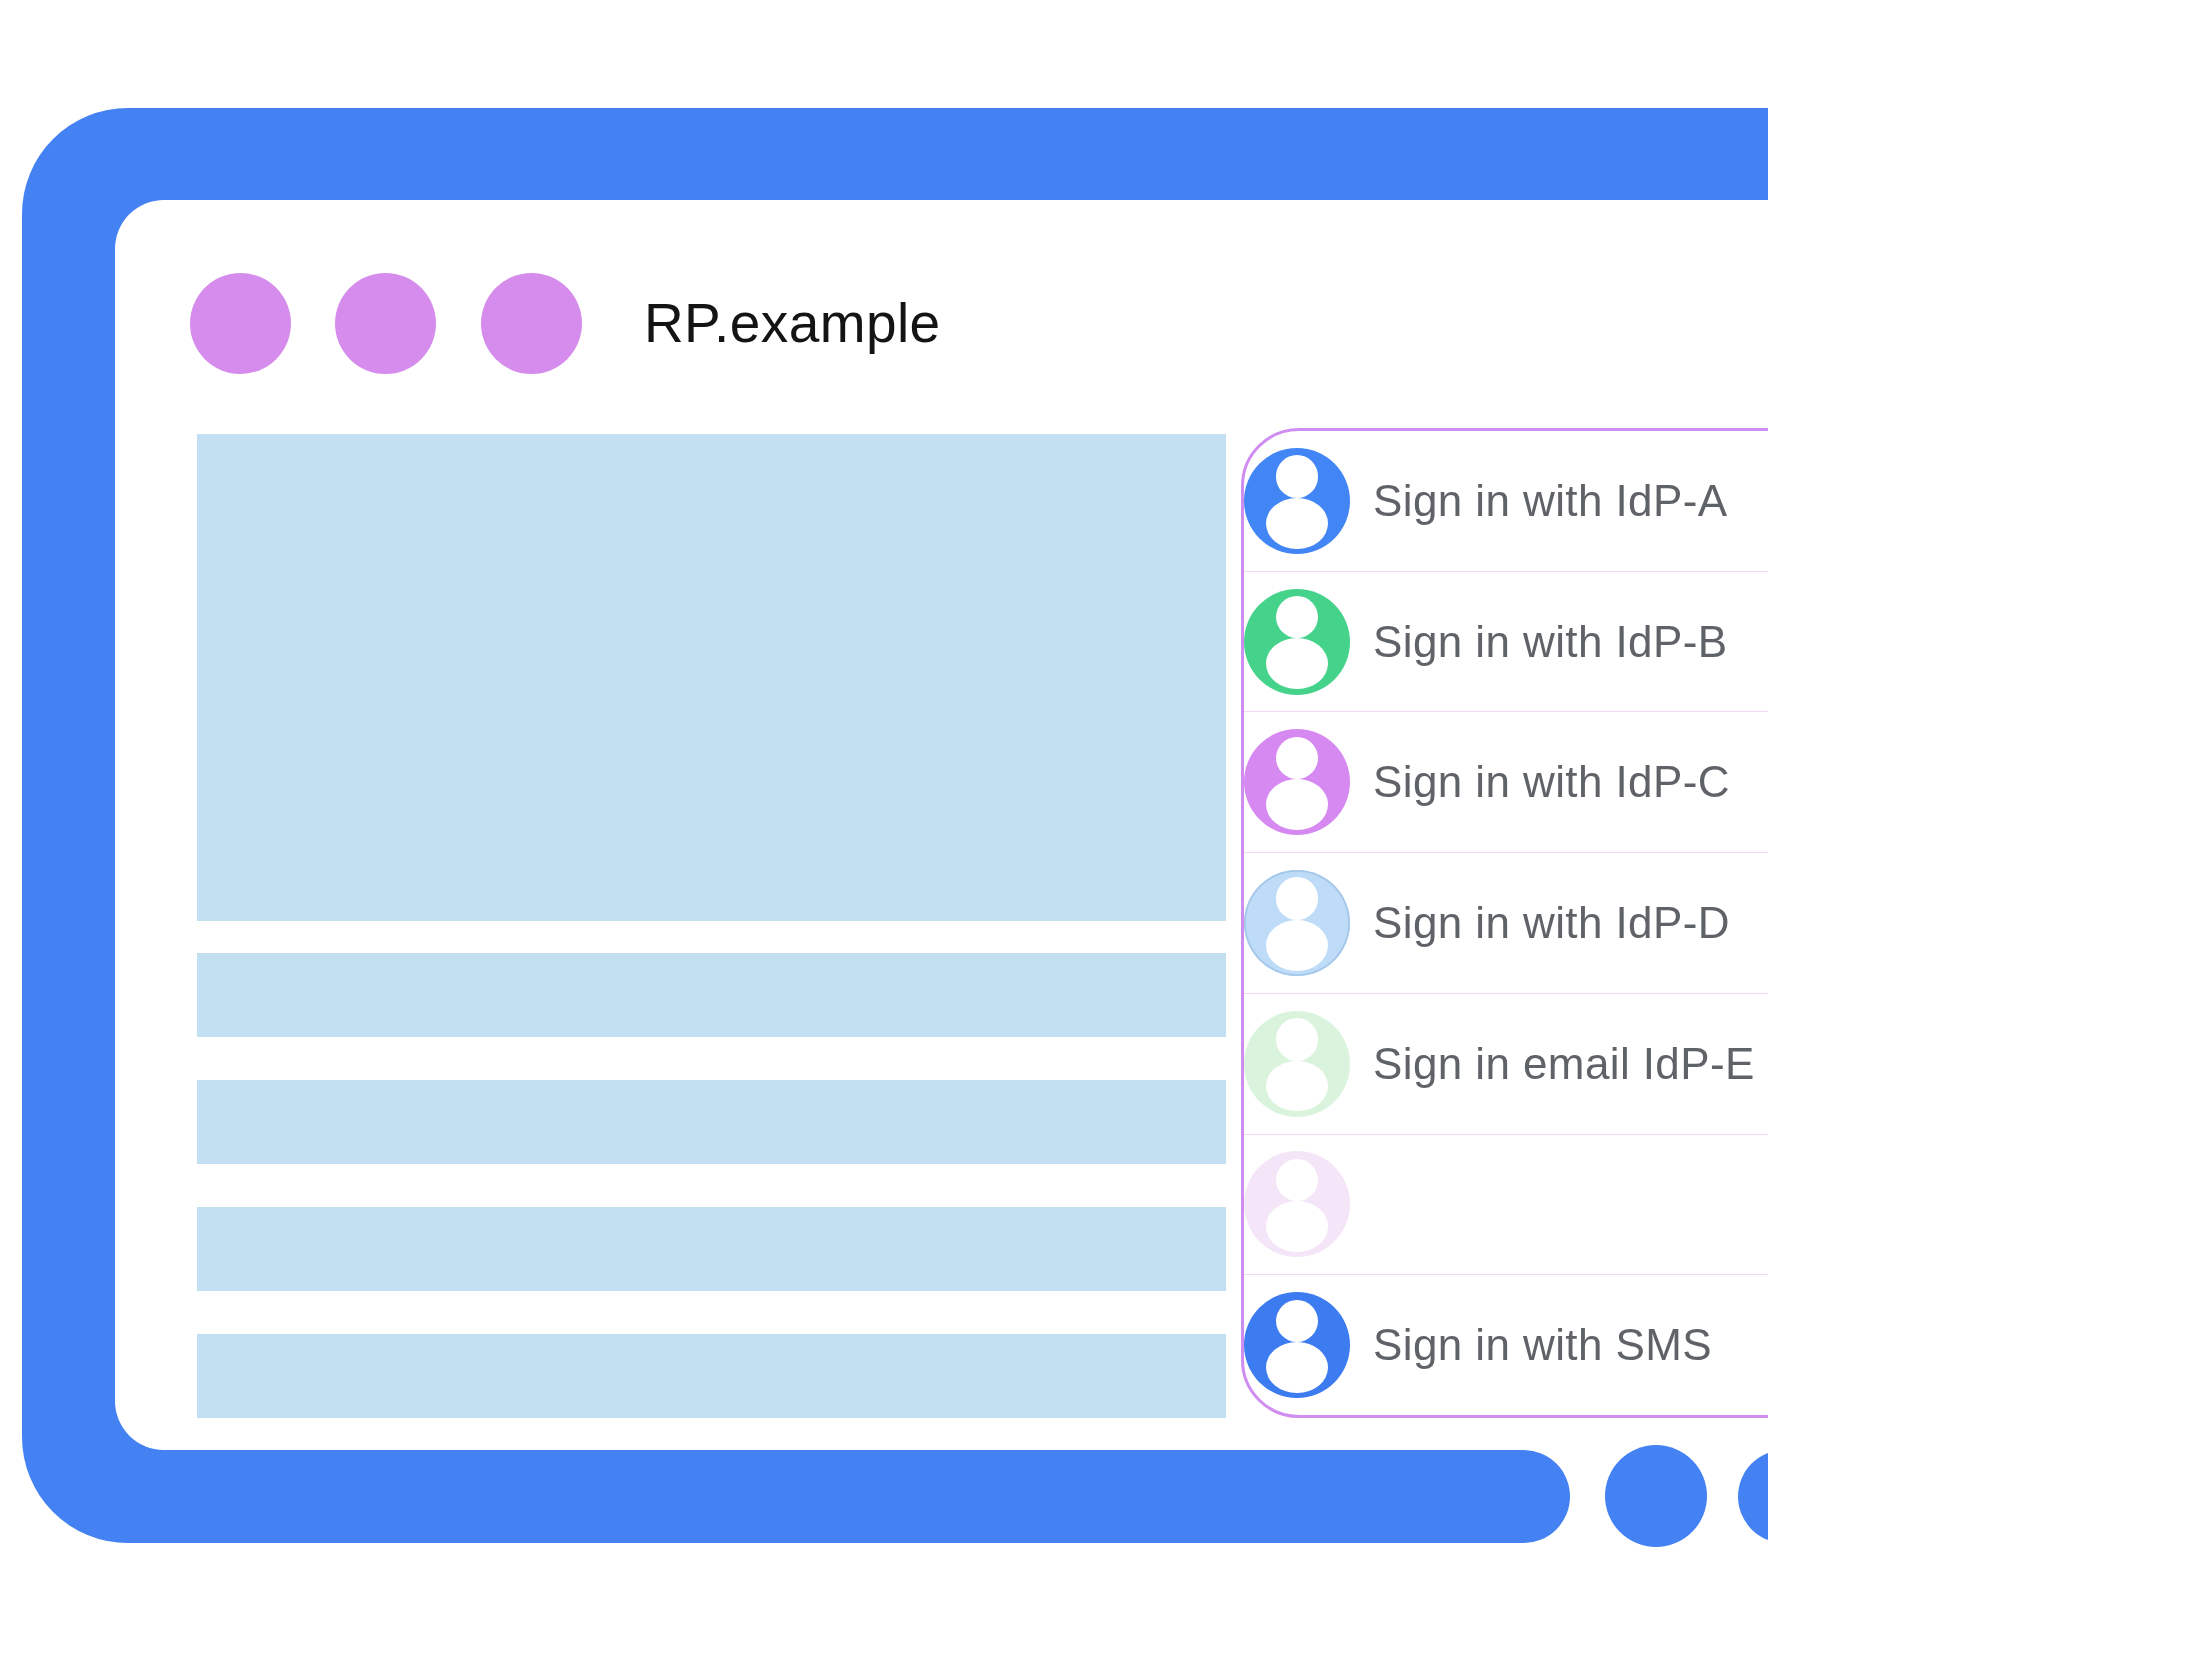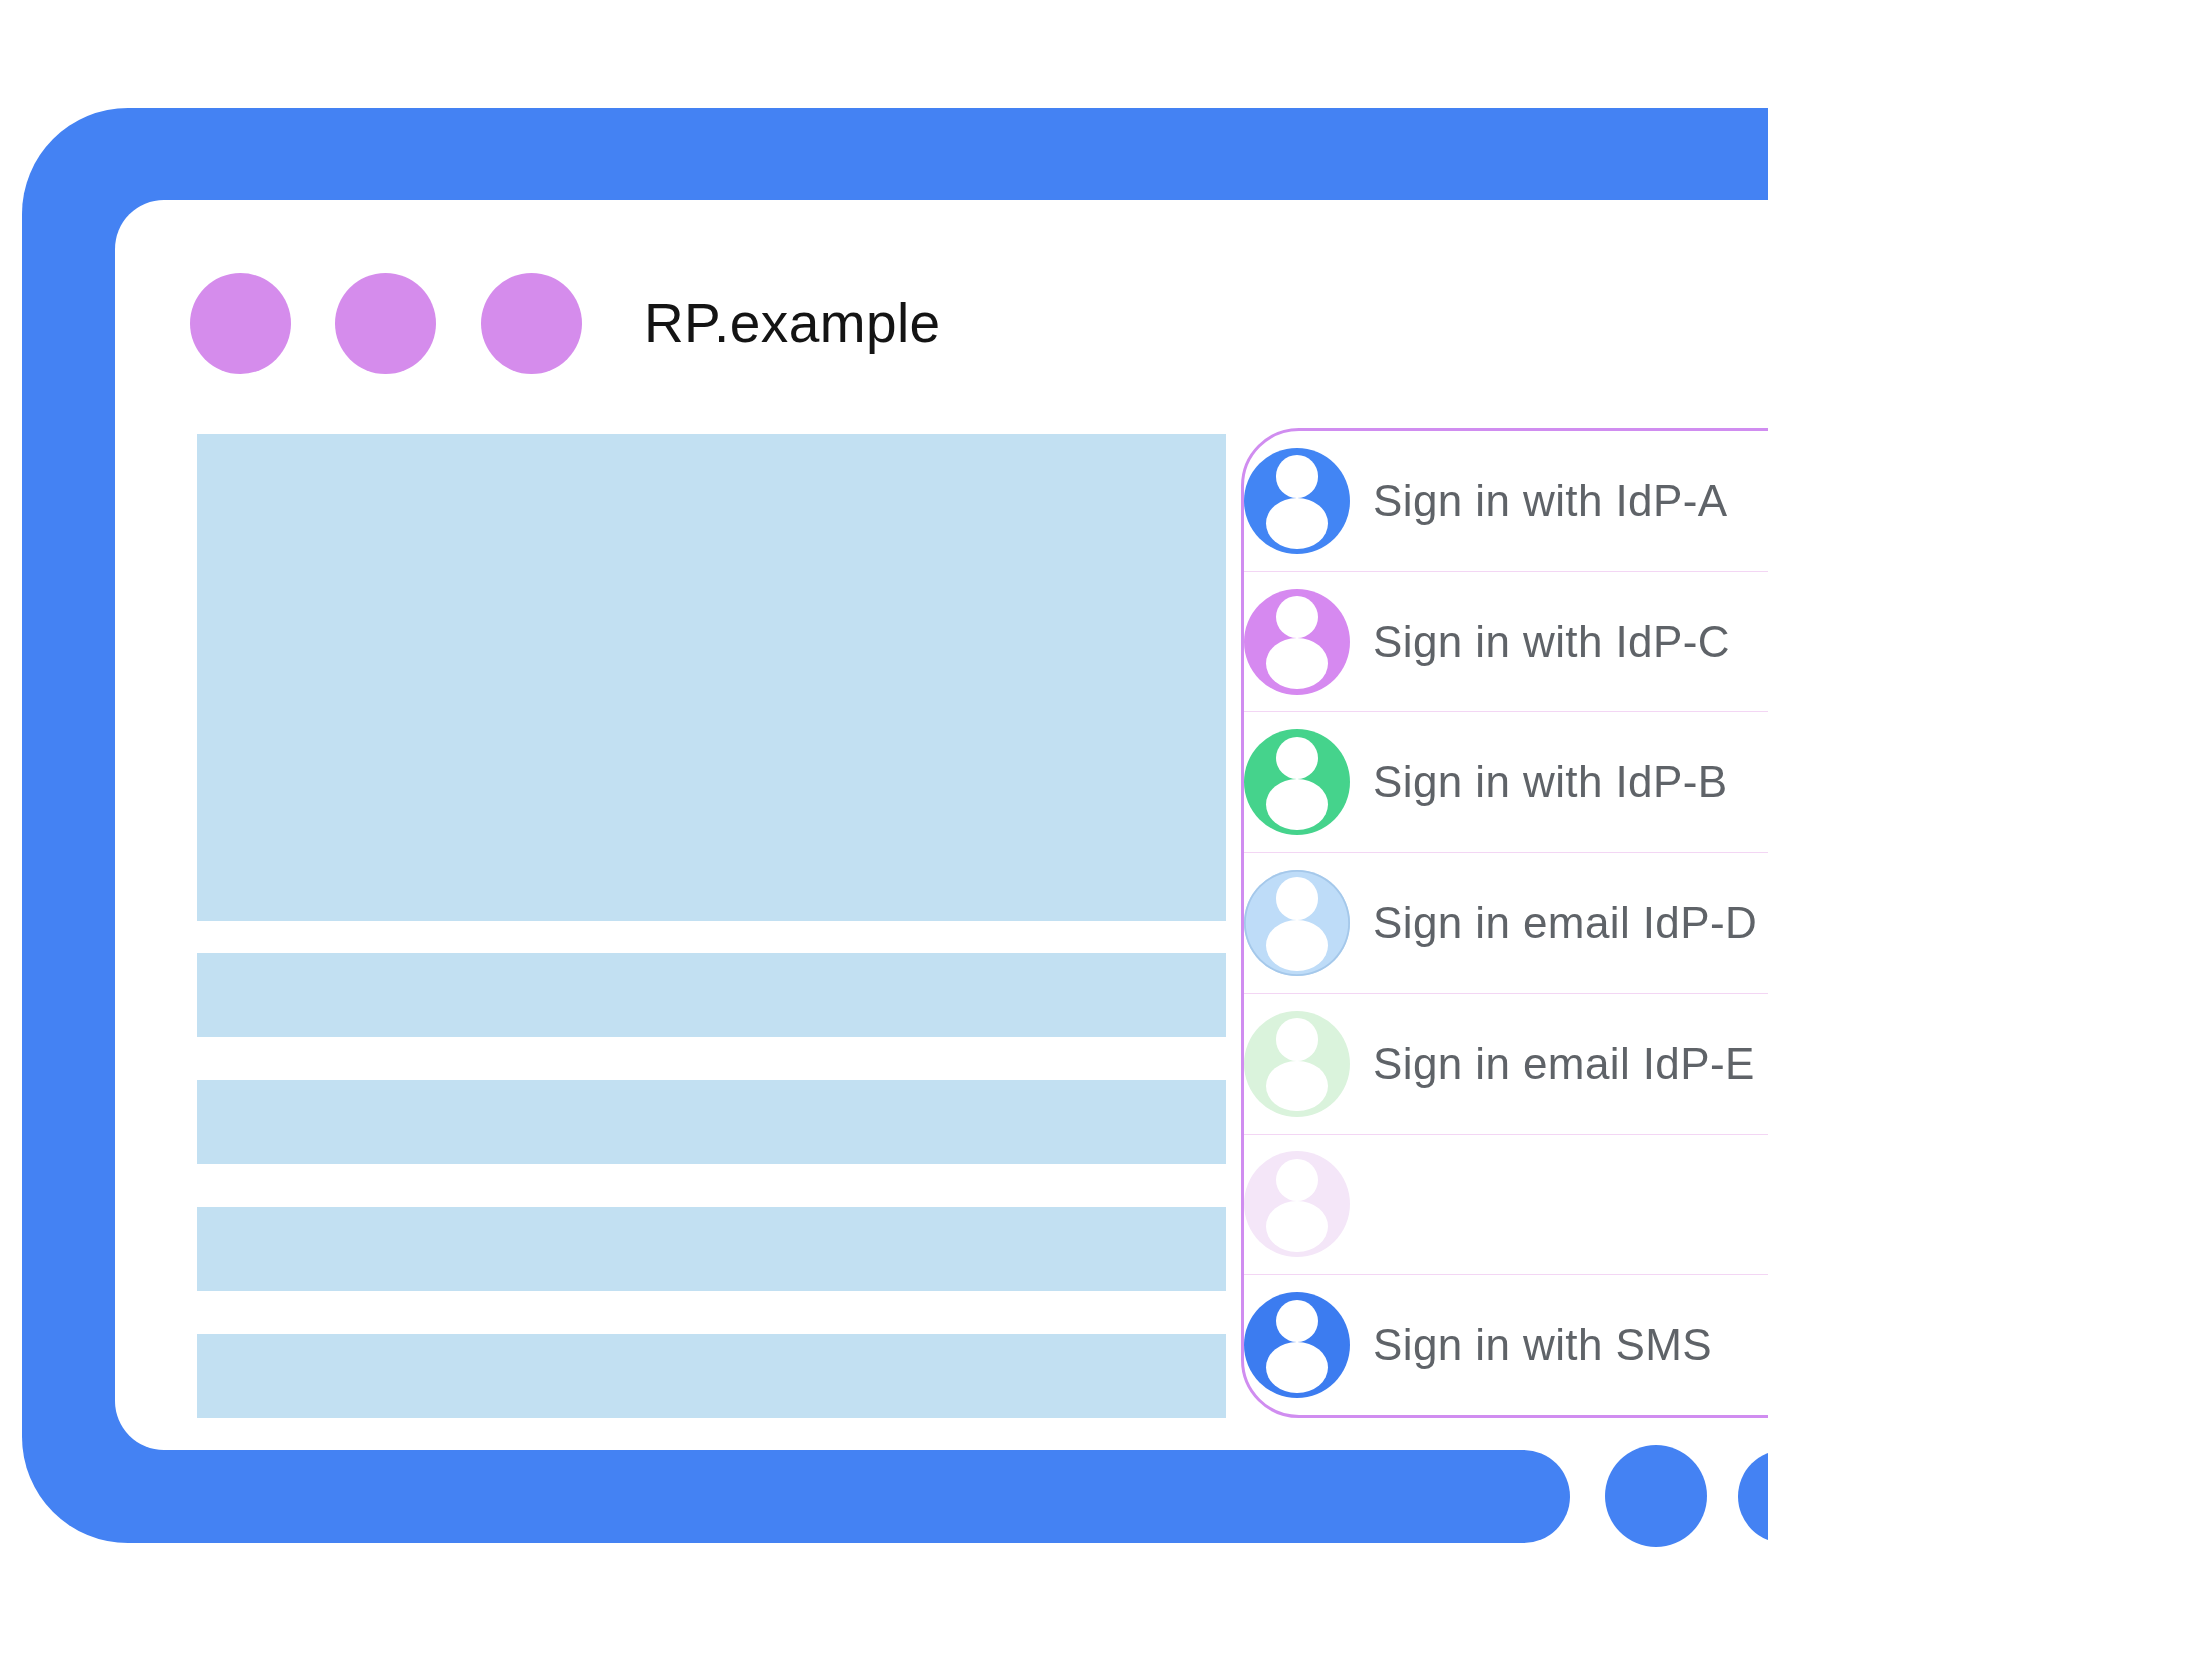--- a/index.html
+++ b/index.html
@@ -105,41 +105,41 @@
 
     <div class="signin-row">
       <div class="avatar" style="background: rgb(66, 133, 244);">
         <div class="head"></div>
         <div class="shoulders"></div>
       </div>
       <div class="signin-label">Sign in with IdP-A</div>
     </div>
 
     <div class="signin-row">
+      <div class="avatar" style="background: rgb(69, 211, 140);">
+        <div class="head"></div>
+        <div class="shoulders"></div>
+      </div>
+      <div class="signin-label">Sign in with IdP-B</div>
+    </div>
+
+    <div class="signin-row">
       <div class="avatar" style="background: rgb(214, 137, 240);">
         <div class="head"></div>
         <div class="shoulders"></div>
       </div>
       <div class="signin-label">Sign in with IdP-C</div>
     </div>
 
     <div class="signin-row">
-      <div class="avatar" style="background: rgb(69, 211, 140);">
-        <div class="head"></div>
-        <div class="shoulders"></div>
-      </div>
-      <div class="signin-label">Sign in with IdP-B</div>
-    </div>
-
-    <div class="signin-row">
       <div class="avatar" style="background: rgb(190, 220, 248); box-shadow: rgb(165, 200, 234) 0px 0px 0px 1.8px inset;">
         <div class="head"></div>
         <div class="shoulders"></div>
       </div>
-      <div class="signin-label">Sign in email IdP-D</div>
+      <div class="signin-label">Sign in with IdP-D</div>
     </div>
 
     <div class="signin-row">
       <div class="avatar" style="background: rgb(218, 243, 220);">
         <div class="head"></div>
         <div class="shoulders"></div>
       </div>
       <div class="signin-label">Sign in email IdP-E</div>
     </div>
 

